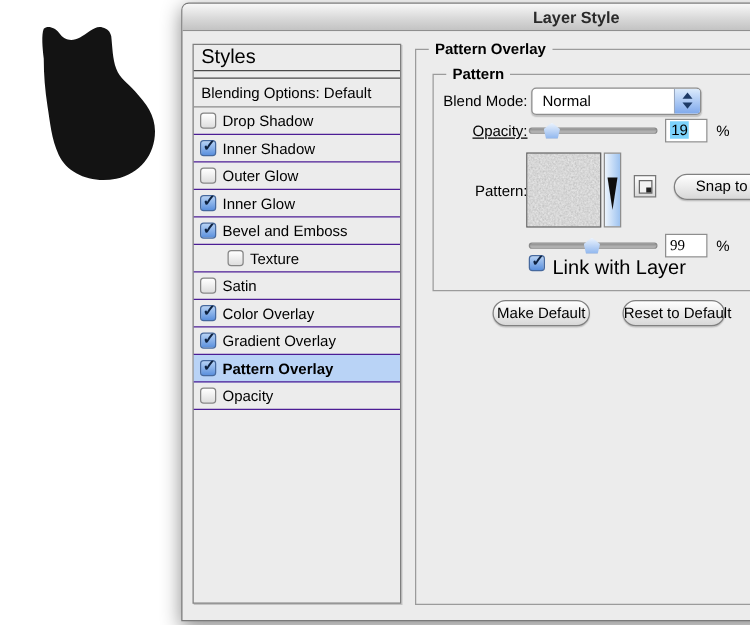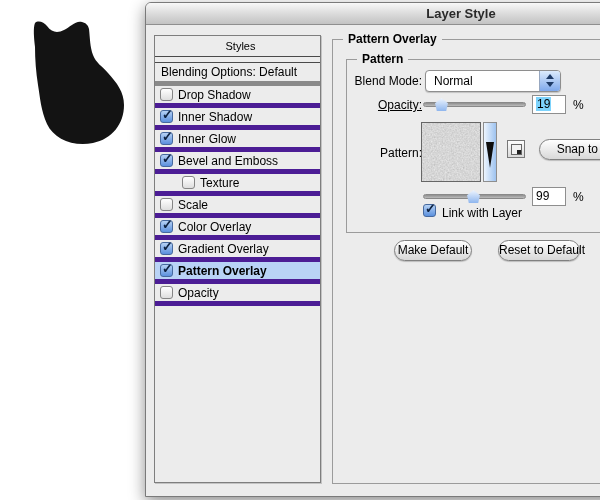--- a/index.html
+++ b/index.html
@@ -22,25 +22,25 @@
     border-bottom:1px solid #8f8f8f;
     text-align:center;line-height:21px;font-size:13px;font-weight:600;color:#2a2a2a;
   }
 
   
   .styles-list{
     position:absolute;left:8px;top:32px;width:167px;height:448px;
     border:1px solid #7e7e7e;background:#ececec;box-sizing:border-box;
     box-shadow:1px 1px 0 rgba(120,120,120,.35);
   }
-  .list-header{height:20px;line-height:20px;padding-left:6px;font-size:11px;border-bottom:1px solid #4a4a4a;text-align:center;}
+  .list-header{height:20px;line-height:20px;padding-left:6px;font-size:16px;border-bottom:1px solid #4a4a4a;}
   .list-sep{height:5px;border-bottom:1px solid #4a4a4a;}
   .row{
     display:flex;align-items:center;height:22px;box-sizing:border-box;
-    border-bottom:5px solid #4c1d95;font-size:12px;padding-left:5px;
+    border-bottom:1px solid #4c1d95;font-size:12px;padding-left:5px;
   }
   .row.blending{height:23px;border-bottom-color:#8a8a8a;padding-left:6px;}
   .row.indent{padding-left:27px;}
   .row.selected{background:#b9d3f6;font-weight:bold;}
 
   
   .cb{
     width:13px;height:13px;flex:0 0 auto;margin-right:5px;position:relative;
     border:1px solid #858585;border-radius:3px;box-sizing:border-box;
     background:linear-gradient(#ffffff,#dedede);
@@ -121,21 +121,21 @@
     position:absolute;height:21px;border-radius:11px;box-sizing:border-box;
     background:linear-gradient(#ffffff,#d8d8d8);border:1px solid #808080;
     font-size:12px;line-height:19px;text-align:center;white-space:nowrap;
     box-shadow:0 1px 1px rgba(0,0,0,.2);
   }
   .btn-snap{left:393px;top:136px;width:112px;}
   .btn-make{left:248px;top:237px;width:78px;}
   .btn-reset{left:352px;top:237px;width:82px;}
 
   .link-row-cb{position:absolute;left:277px;top:201px;}
-  .link-lbl{position:absolute;left:296px;top:203px;font-size:12px;}
+  .link-lbl{position:absolute;left:296px;top:203px;font-size:16px;}
 </style>
 </head>
 <body>
 
 <svg class="blob-svg" width="112" height="136" viewBox="0 0 112 136">
   <path d="M17,8 C20,5 26,7 29,11 C34,18 40,18 46,15 C52,12 58,5 64,7
            C68,8 70,10 71,14 C72,23 72,32 75,40 C78,48 84,51 90,58
            C99,68 106,77 106,90 C106,109 94,124 75,128 C55,132 36,124 29,109
            C23,96 22,82 20,70 C18,57 17,45 17,32 C16,23 15,13 17,8 Z" fill="#131313"></path>
 </svg>
@@ -155,34 +155,38 @@
 
     <div class="row">
       <span class="cb"></span>
       <span>Drop Shadow</span>
     </div>
     <div class="row">
       <span class="cb checked"></span>
       <span>Inner Shadow</span>
     </div>
     <div class="row">
+      <span class="cb"></span>
+      <span>Outer Glow</span>
+    </div>
+    <div class="row">
       <span class="cb checked"></span>
       <span>Inner Glow</span>
     </div>
     <div class="row">
       <span class="cb checked"></span>
       <span>Bevel and Emboss</span>
     </div>
     <div class="row indent">
       <span class="cb"></span>
       <span>Texture</span>
     </div>
     <div class="row">
       <span class="cb"></span>
-      <span>Scale</span>
+      <span>Satin</span>
     </div>
     <div class="row">
       <span class="cb checked"></span>
       <span>Color Overlay</span>
     </div>
     <div class="row">
       <span class="cb checked"></span>
       <span>Gradient Overlay</span>
     </div>
     <div class="row selected">
@@ -235,21 +239,21 @@
   <div class="pattern-arrow">
     <span></span>
   </div>
   <div class="mini-btn">
     <span class="glyph"></span>
   </div>
   <div class="capsule btn-snap">Snap to Origin</div>
 
   <div class="slider-track" style="left:277px;top:191px;"></div>
   <div class="thumb" style="left:321px;top:187px;"></div>
-  <div class="num-field" style="left:386px;top:184px;">
+  <div class="num-field" style="left:386px;top:184px;font-family:Liberation Serif, serif;">
     <span>99</span>
   </div>
   <div class="pct" style="left:427px;top:187px;">%</div>
 
   <span class="cb link-row-cb checked"></span>
   <span class="link-lbl">Link with Layer</span>
 
   <div class="capsule btn-make">Make Default</div>
   <div class="capsule btn-reset">Reset to Default</div>
 

